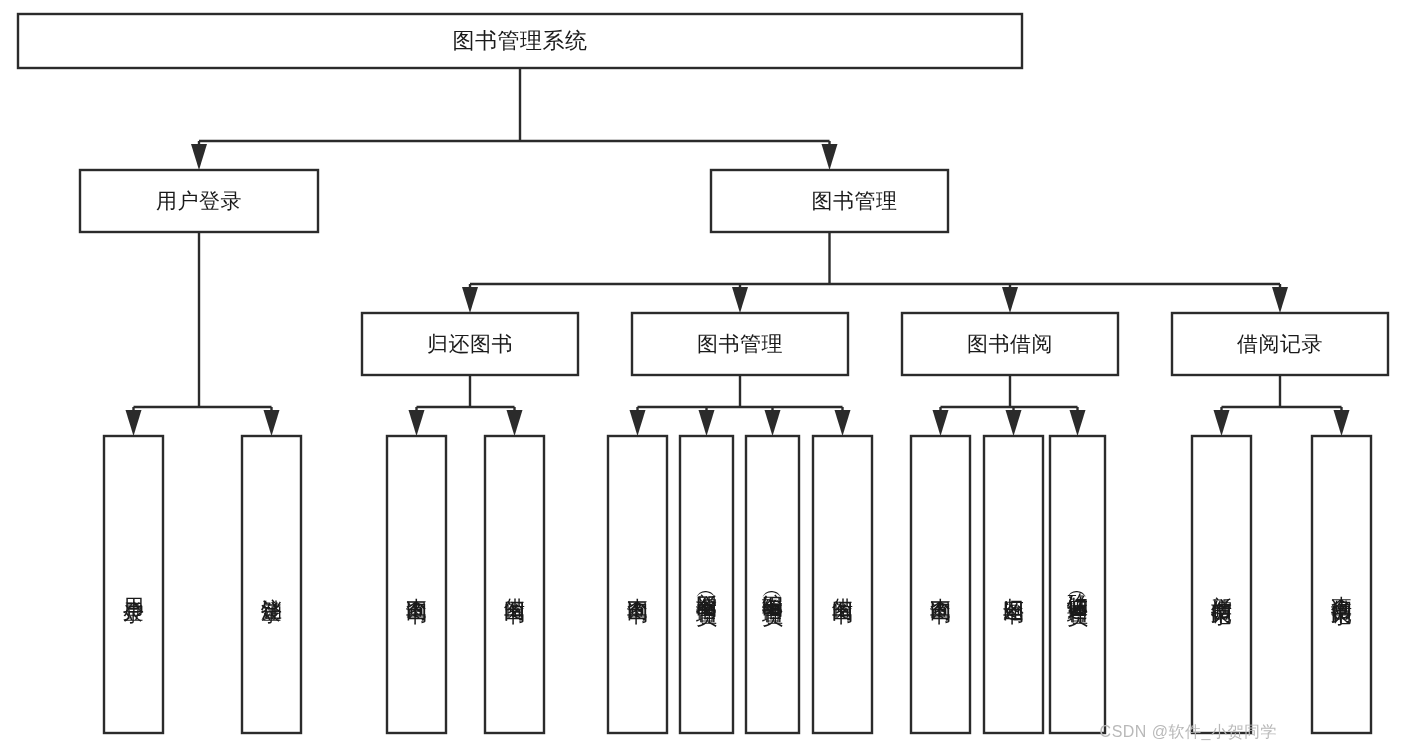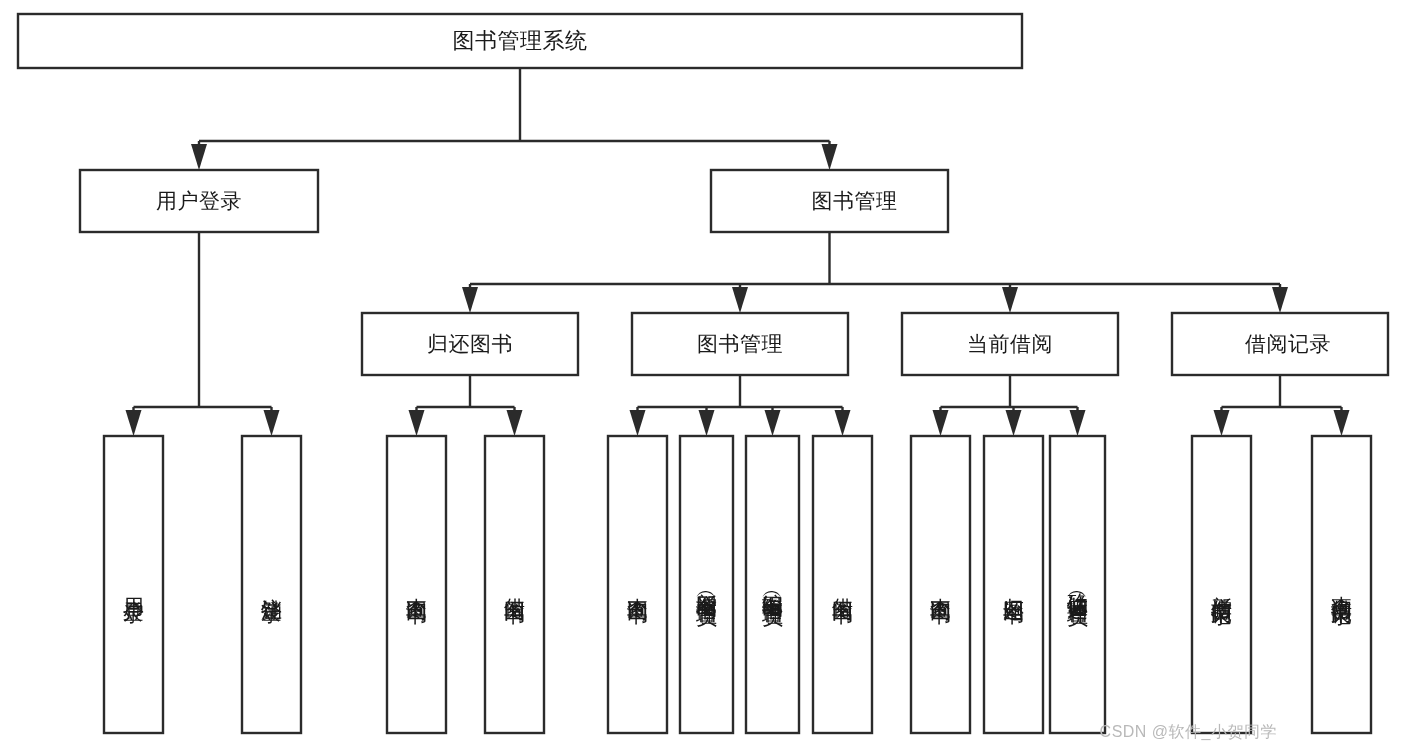--- a/index.html
+++ b/index.html
@@ -174,22 +174,22 @@
         <rect x="1312" y="436" width="59" height="297" class="leaf-rect"></rect>
       </g>
   </svg>
 
   <div id="labels-layer">
       <div class="node-label title" style="left: 18px; top: 14px; width: 1004px; height: 54px;">图书管理系统</div>
       <div class="node-label" style="left: 80px; top: 170px; width: 238px; height: 62px;">用户登录</div>
       <div class="node-label" style="left: 711px; top: 170px; width: 237px; height: 62px; margin-left: 25px;">图书管理</div>
       <div class="node-label" style="left: 362px; top: 313px; width: 216px; height: 62px;">归还图书</div>
       <div class="node-label" style="left: 632px; top: 313px; width: 216px; height: 62px;">图书管理</div>
-      <div class="node-label" style="left: 902px; top: 313px; width: 216px; height: 62px;">当前借阅</div>
-      <div class="node-label" style="left: 1172px; top: 313px; width: 216px; height: 62px; padding-left: 8px;">借阅记录</div>
+      <div class="node-label" style="left: 902px; top: 313px; width: 216px; height: 62px;">图书借阅</div>
+      <div class="node-label" style="left: 1172px; top: 313px; width: 216px; height: 62px;">借阅记录</div>
       <div class="leaf-label" style="left: 104px; top: 436px; width: 59px; height: 297px;">用户登录</div>
       <div class="leaf-label" style="left: 242px; top: 436px; width: 59px; height: 297px;">注销登录</div>
       <div class="leaf-label" style="left: 387px; top: 436px; width: 59px; height: 297px;">查询图书</div>
       <div class="leaf-label" style="left: 485px; top: 436px; width: 59px; height: 297px;">借阅图书</div>
       <div class="leaf-label" style="left: 608px; top: 436px; width: 59px; height: 297px;">查询图书</div>
       <div class="leaf-label" style="left: 680px; top: 436px; width: 53px; height: 297px;">新增图书（管理员）</div>
       <div class="leaf-label" style="left: 746px; top: 436px; width: 53px; height: 297px;">编辑图书（管理员）</div>
       <div class="leaf-label" style="left: 813px; top: 436px; width: 59px; height: 297px;">借阅图书</div>
       <div class="leaf-label" style="left: 911px; top: 436px; width: 59px; height: 297px;">查询图书</div>
       <div class="leaf-label" style="left: 984px; top: 436px; width: 59px; height: 297px;">归还图书</div>

